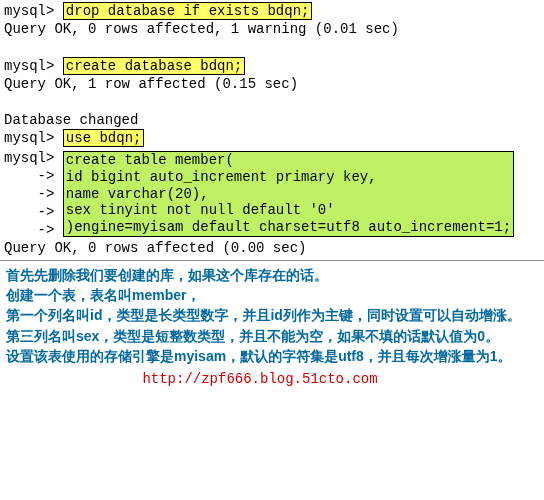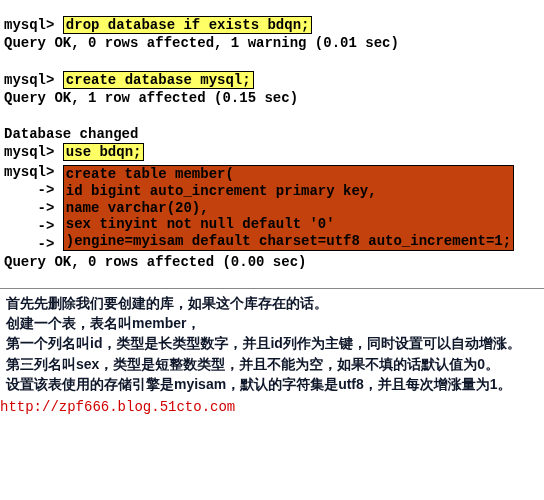--- a/index.html
+++ b/index.html
@@ -6,68 +6,67 @@
   body {
     width: 544px;
     height: 500px;
     background: #fff;
     font-family: "Courier New", Consolas, monospace;
     font-size: 14px;
     line-height: 1.3;
     overflow: hidden;
   }
   .terminal {
-    padding: 16px 4px;
+    padding: 2px 4px;
     color: #000;
     border-bottom: 1px solid #888;
-    font-weight: bold;
   }
   .line { white-space: pre; }
   .prompt { color: #000; }
   .hl {
     background: #ffff66;
     border: 1px solid #000;
     padding: 0 2px;
     display: inline-block;
     line-height: 1.15;
   }
   .hl-block {
-    background: #c2410c;
+    background: #bef264;
     border: 1px solid #000;
     display: inline-block;
     padding: 0 2px;
     line-height: 1.2;
   }
   .codeblock { margin-top: 1px; }
   .explain {
     padding: 4px 6px 2px 6px;
-    color: #0f172a;
+    color: #0369a1;
     font-family: "Microsoft YaHei", SimHei, sans-serif;
     font-size: 14px;
     font-weight: bold;
     line-height: 1.45;
   }
   .explain p { margin: 0; }
   .footer {
     color: #d00000;
     font-family: "Courier New", monospace;
     font-size: 14px;
-    text-align: left;
+    text-align: center;
     padding-right: 24px;
     margin-top: 2px;
   }
 </style>
 </head>
 <body>
 
 <div class="terminal">
   <div class="line"><span class="prompt">mysql&gt;</span> <span class="hl">drop database if exists bdqn;</span></div>
   <div class="line">Query OK, 0 rows affected, 1 warning (0.01 sec)</div>
   <div class="line">&nbsp;</div>
-  <div class="line"><span class="prompt">mysql&gt;</span> <span class="hl">create database mysql;</span></div>
+  <div class="line"><span class="prompt">mysql&gt;</span> <span class="hl">create database bdqn;</span></div>
   <div class="line">Query OK, 1 row affected (0.15 sec)</div>
   <div class="line">&nbsp;</div>
   <div class="line">Database changed</div>
   <div class="line"><span class="prompt">mysql&gt;</span> <span class="hl">use bdqn;</span></div>
 
   <div class="codeblock">
       <table style="border-collapse:collapse">
         <tbody>
           <tr>
             <td style="vertical-align:top;white-space:pre">mysql&gt; 

